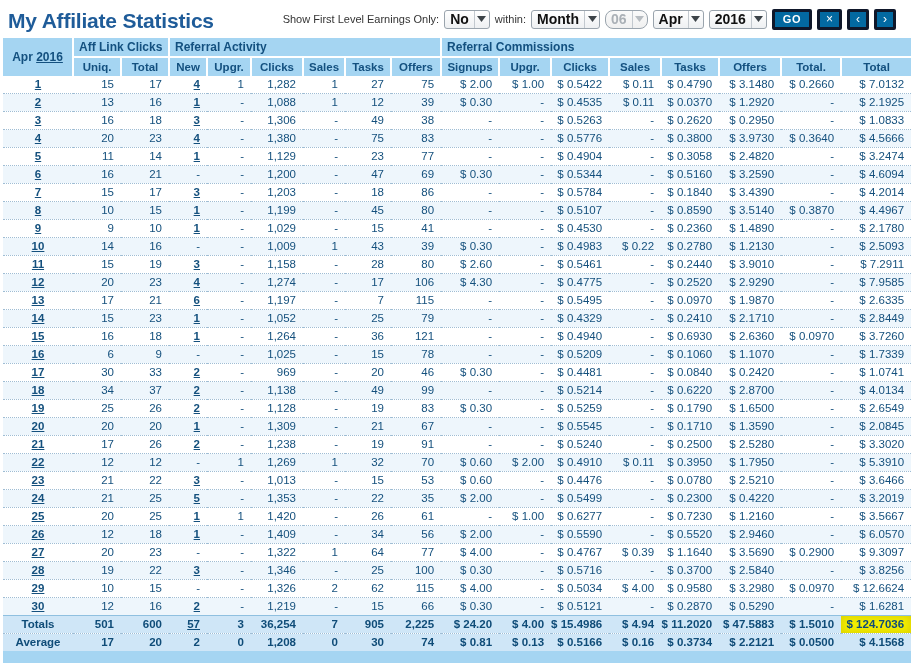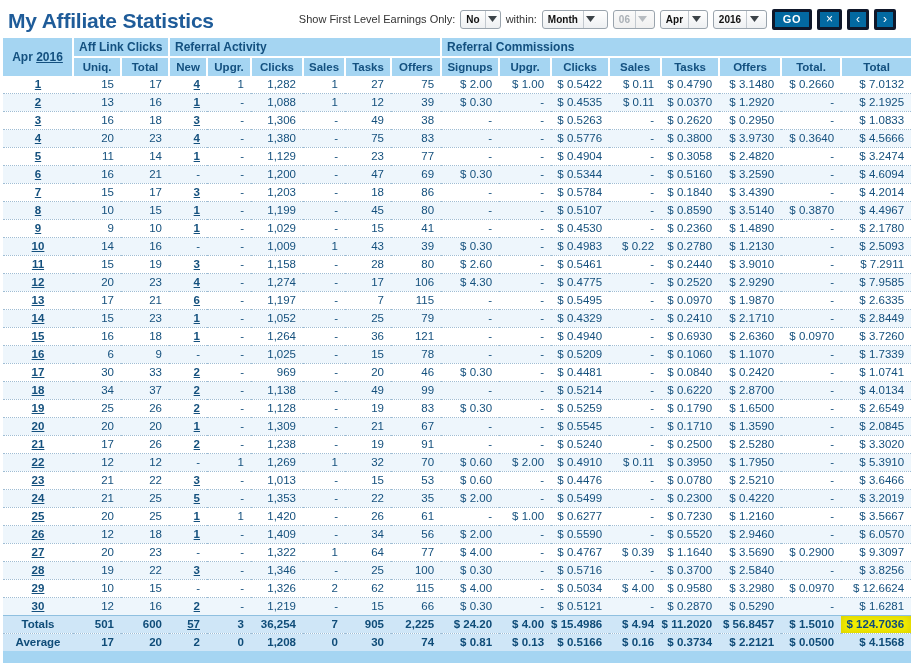--- a/index.html
+++ b/index.html
@@ -49,41 +49,41 @@
     font-family: "Liberation Sans", sans-serif;
   }
   .sel {
     position: relative;
     display: inline-flex;
     align-items: center;
     height: 19px;
     border: 1px solid #9aa4ad;
     border-radius: 3px;
     background: linear-gradient(#ffffff, #eef0f2);
-    font-size: 10px;
+    font-size: 14px;
     color: #111;
     padding: 0 0 0 5px;
     font-weight: bold;
     line-height: 17px;
   }
   .sel .val { padding-right: 5px; }
   .sel .arrow {
     width: 15px;
     height: 17px;
     border-left: 1px solid #c3c9cf;
     display: flex;
     align-items: center;
     justify-content: center;
   }
   .sel .arrow svg { display:block; }
   .sel.disabled { color: #aab0b6; background: linear-gradient(#fafafa,#f0f0f0); }
   .sel.disabled .arrow svg polygon { fill: #b7bcc1; }
   .sel.w-no   { min-width: 40px; }
   .sel.w-per  { min-width: 66px; }
-  .sel.w-day  { min-width: 42px; }
+  .sel.w-day  { min-width: 42px; border-radius: 8px; }
   .sel.w-mon  { min-width: 48px; }
   .sel.w-year { min-width: 54px; }
 
   .btn {
     height: 21px;
     min-width: 22px;
     padding: 0 7px;
     background: #0369a1;
     border: 3px solid #0f172a;
     color: #ffffff;
@@ -898,21 +898,21 @@
             <td>3</td>
             <td>36,254</td>
             <td>7</td>
             <td>905</td>
             <td>2,225</td>
             <td>$ 24.20</td>
             <td>$ 4.00</td>
             <td>$ 15.4986</td>
             <td>$ 4.94</td>
             <td>$ 11.2020</td>
-            <td>$ 56.8457</td>
+            <td>$ 47.5883</td>
             <td>$ 1.5010</td>
             <td class="hl">$ 124.7036</td>
           </tr>
           <tr class="avg">
             <td class="lbl">Average</td>
             <td>17</td>
             <td>20</td>
             <td>2</td>
             <td>0</td>
             <td>1,208</td>

